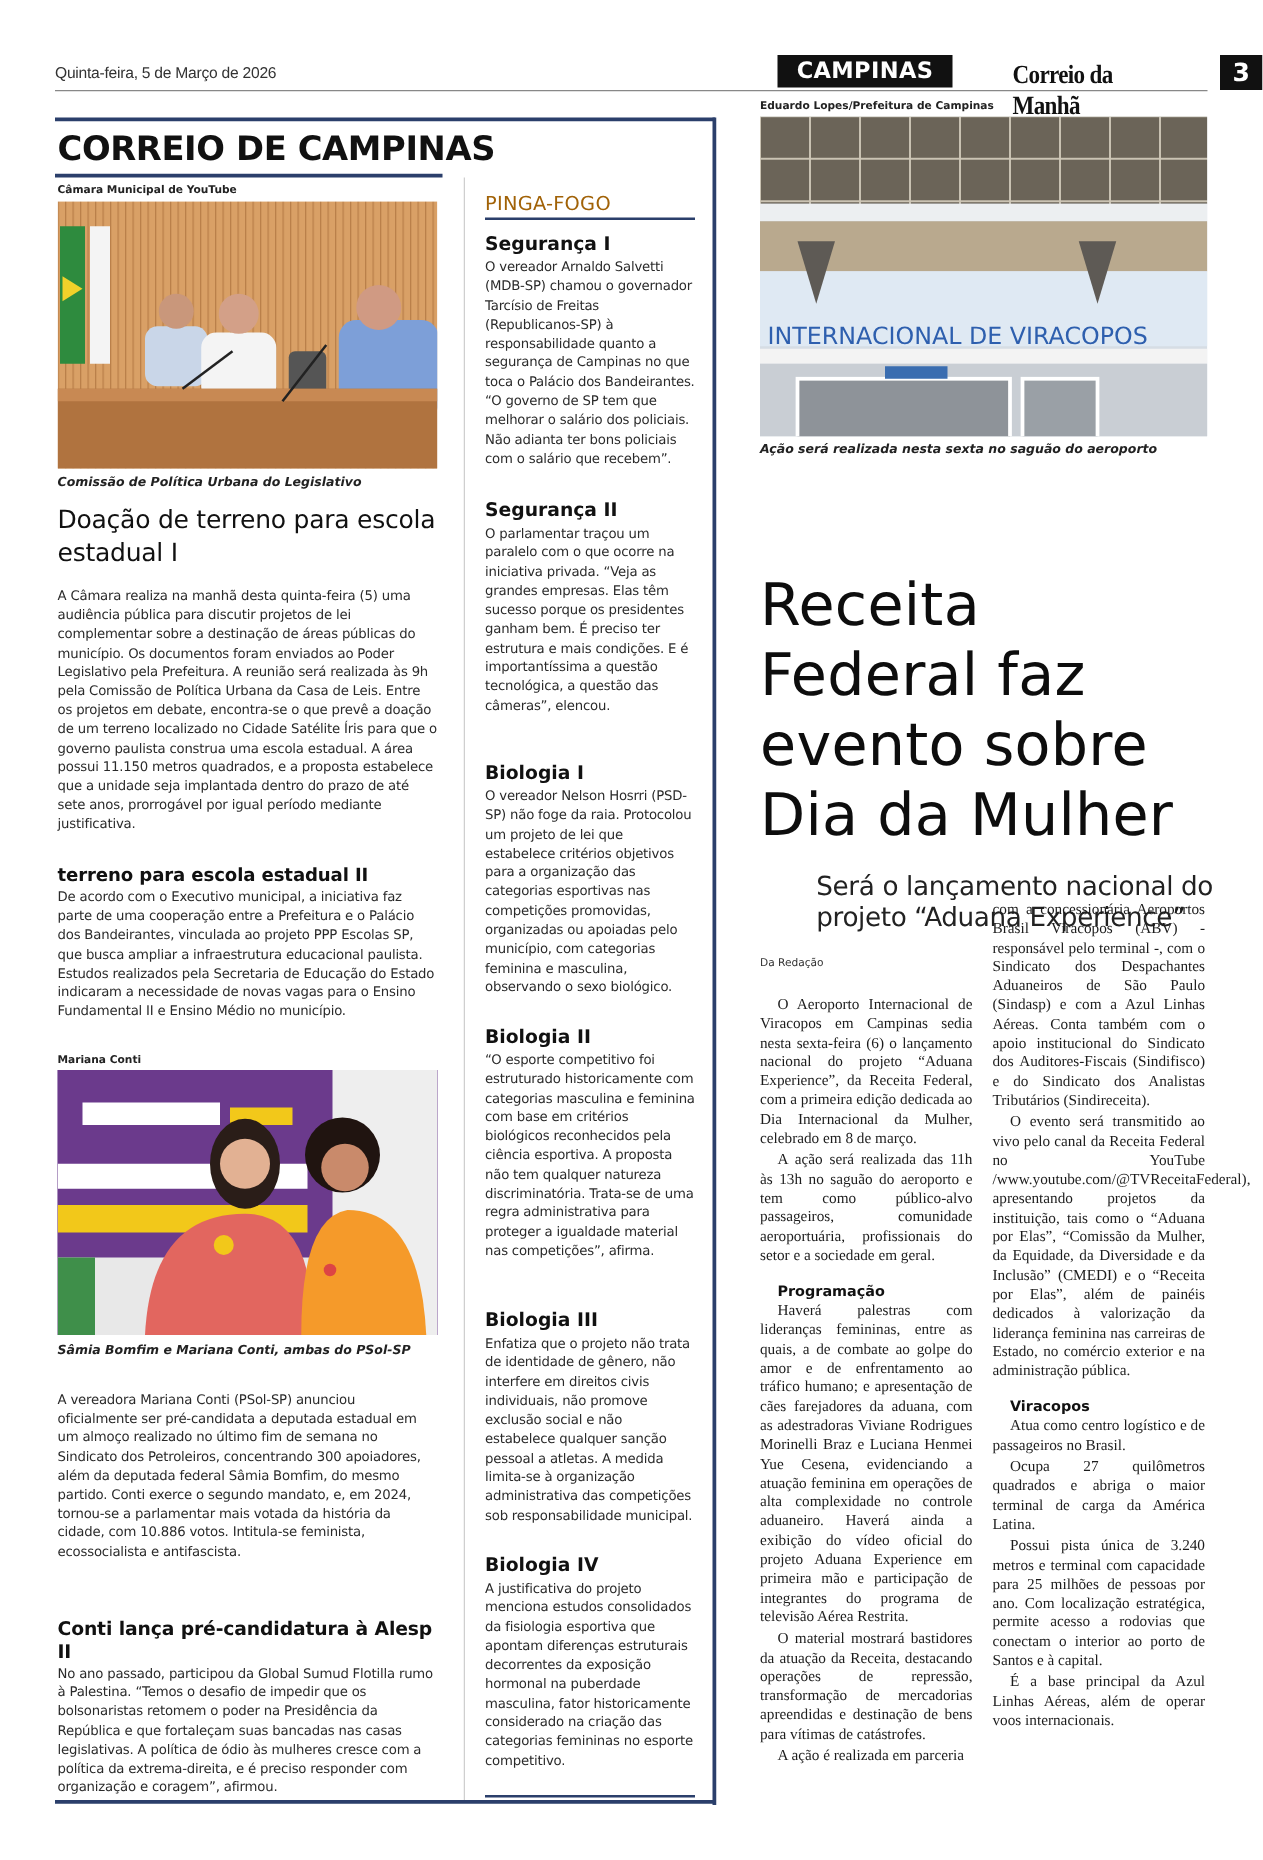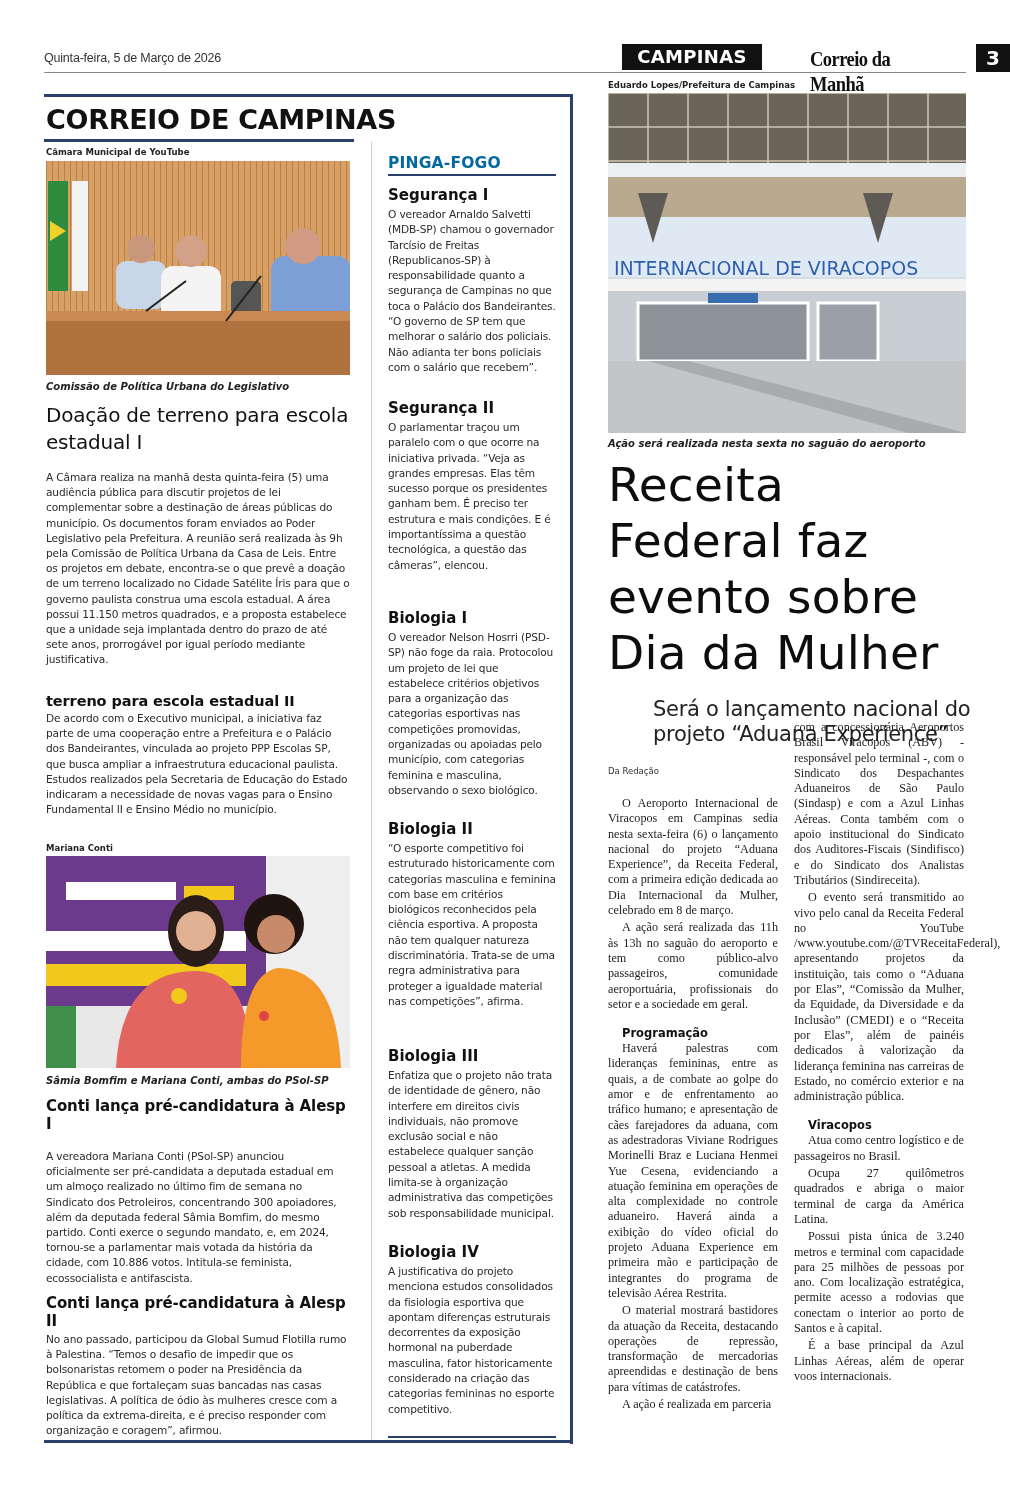--- a/index.html
+++ b/index.html
@@ -27,21 +27,21 @@
   .credit { font-size: 8.5px; color: #222; text-align: left; font-weight: bold; }
   .caption { font-size: 10px; font-style: italic; color: #222; font-weight: bold; }
   .photo { position: relative; width: 304px; overflow: hidden; }
   .h-large { font-size: 20px; line-height: 27px; color: #111; font-weight: normal; letter-spacing: -0.2px; }
   .h-med { font-size: 14.5px; font-weight: bold; color: #111; letter-spacing: -0.1px; }
   .h-med-n { font-size: 15px; color: #111; letter-spacing: -0.1px; }
   .body-sans { font-size: 10.6px; line-height: 15.2px; color: #2a2a2a; letter-spacing: -0.15px; }
 
   
   .mcol { position: absolute; left: 388px; width: 168px; }
-  .pf-title { font-size: 15.5px; font-weight: bold; color: #0369a1; letter-spacing: 0.2px; }
+  .pf-title { font-size: 15.5px; font-weight: normal; color: #a16207; letter-spacing: 0.2px; }
   .pf-rule { width: 168px; height: 2px; background: #2b3f6b; margin-top: 2px; }
   .pf-h { font-size: 15px; font-weight: normal; color: #111; font-weight: 600; }
   .pf-body { font-size: 10.6px; line-height: 15.3px; color: #2a2a2a; letter-spacing: -0.15px; }
   .pf-bottom { position: absolute; left: 388px; top: 1436px; width: 168px; height: 2px; background: #2b3f6b; }
 
   
   .rcol { position: absolute; left: 608px; width: 358px; }
   .headline { font-size: 47px; line-height: 56px; color: #0d0d0d; font-weight: normal; letter-spacing: 0.2px; }
   .subhead { font-size: 21px; line-height: 25px; color: #222; font-weight: normal; font-family: "DejaVu Sans", sans-serif; letter-spacing: -0.3px; }
   .byline { font-size: 8.5px; color: #333; }
@@ -133,21 +133,20 @@
       <ellipse cx="228" cy="68" rx="30" ry="30" fill="#201410"></ellipse>
       <circle cx="230" cy="78" r="19" fill="#c98a6b"></circle>
       <path d="M195 212 Q195 118 232 112 Q290 112 295 212 Z" fill="#f59a2a"></path>
       <circle cx="218" cy="160" r="5" fill="#d44"></circle>
     </svg>
   </div>
   <div class="caption" style="margin-top:7px;">Sâmia Bomfim e Mariana Conti, ambas do PSol-SP</div>
 </div>
 
 <div class="lcol" style="top:1097px;">
-  <h3 class="h-med-n">Conti lança pré-candidatura à Alesp I</h3>
   <p class="body-sans" style="margin-top:16px;">A vereadora Mariana Conti (PSol-SP) anunciou oficialmente ser pré-candidata a deputada estadual em um almoço realizado no último fim de semana no Sindicato dos Petroleiros, concentrando 300 apoiadores, além da deputada federal Sâmia Bomfim, do mesmo partido. Conti exerce o segundo mandato, e, em 2024, tornou-se a parlamentar mais votada da história da cidade, com 10.886 votos. Intitula-se feminista, ecossocialista e antifascista.</p>
 </div>
 
 <div class="lcol" style="top:1294px;">
   <h3 class="h-med-n">Conti lança pré-candidatura à Alesp II</h3>
   <p class="body-sans" style="margin-top:2px;">No ano passado, participou da Global Sumud Flotilla rumo à Palestina. “Temos o desafio de impedir que os bolsonaristas retomem o poder na Presidência da República e que fortaleçam suas bancadas nas casas legislativas. A política de ódio às mulheres cresce com a política da extrema-direita, e é preciso responder com organização e coragem”, afirmou.</p>
 </div>
 
 <div class="mcol" style="top:154px;">
   <div class="pf-title">PINGA-FOGO</div>
@@ -180,21 +179,21 @@
 </div>
 
 <div class="mcol" style="top:1243px;">
   <h4 class="pf-h">Biologia IV</h4>
   <p class="pf-body" style="margin-top:3px;">A justificativa do projeto menciona estudos consolidados da fisiologia esportiva que apontam diferenças estruturais decorrentes da exposição hormonal na puberdade masculina, fator historicamente considerado na criação das categorias femininas no esporte competitivo.</p>
 </div>
 <div class="pf-bottom"></div>
 
 <div class="rcol" style="top:80px;">
   <div class="credit">Eduardo Lopes/Prefeitura de Campinas</div>
-  <div class="photo" style="width:358px; height:340px; margin-top:3px;">
+  <div class="photo" style="width:358px; height:256px; margin-top:3px;">
     <svg width="358" height="340" viewBox="0 0 358 340">
       <defs>
         <pattern id="grid" width="40" height="34" patternUnits="userSpaceOnUse">
           <rect width="40" height="34" fill="#6b6458"></rect>
           <rect width="40" height="34" fill="none" stroke="#cfc8b8" stroke-width="1.5"></rect>
         </pattern>
       </defs>
       <rect width="358" height="340" fill="#d6dde4"></rect>
       <rect width="358" height="70" fill="url(#grid)"></rect>
       <rect y="70" width="358" height="14" fill="#eceff1"></rect>

